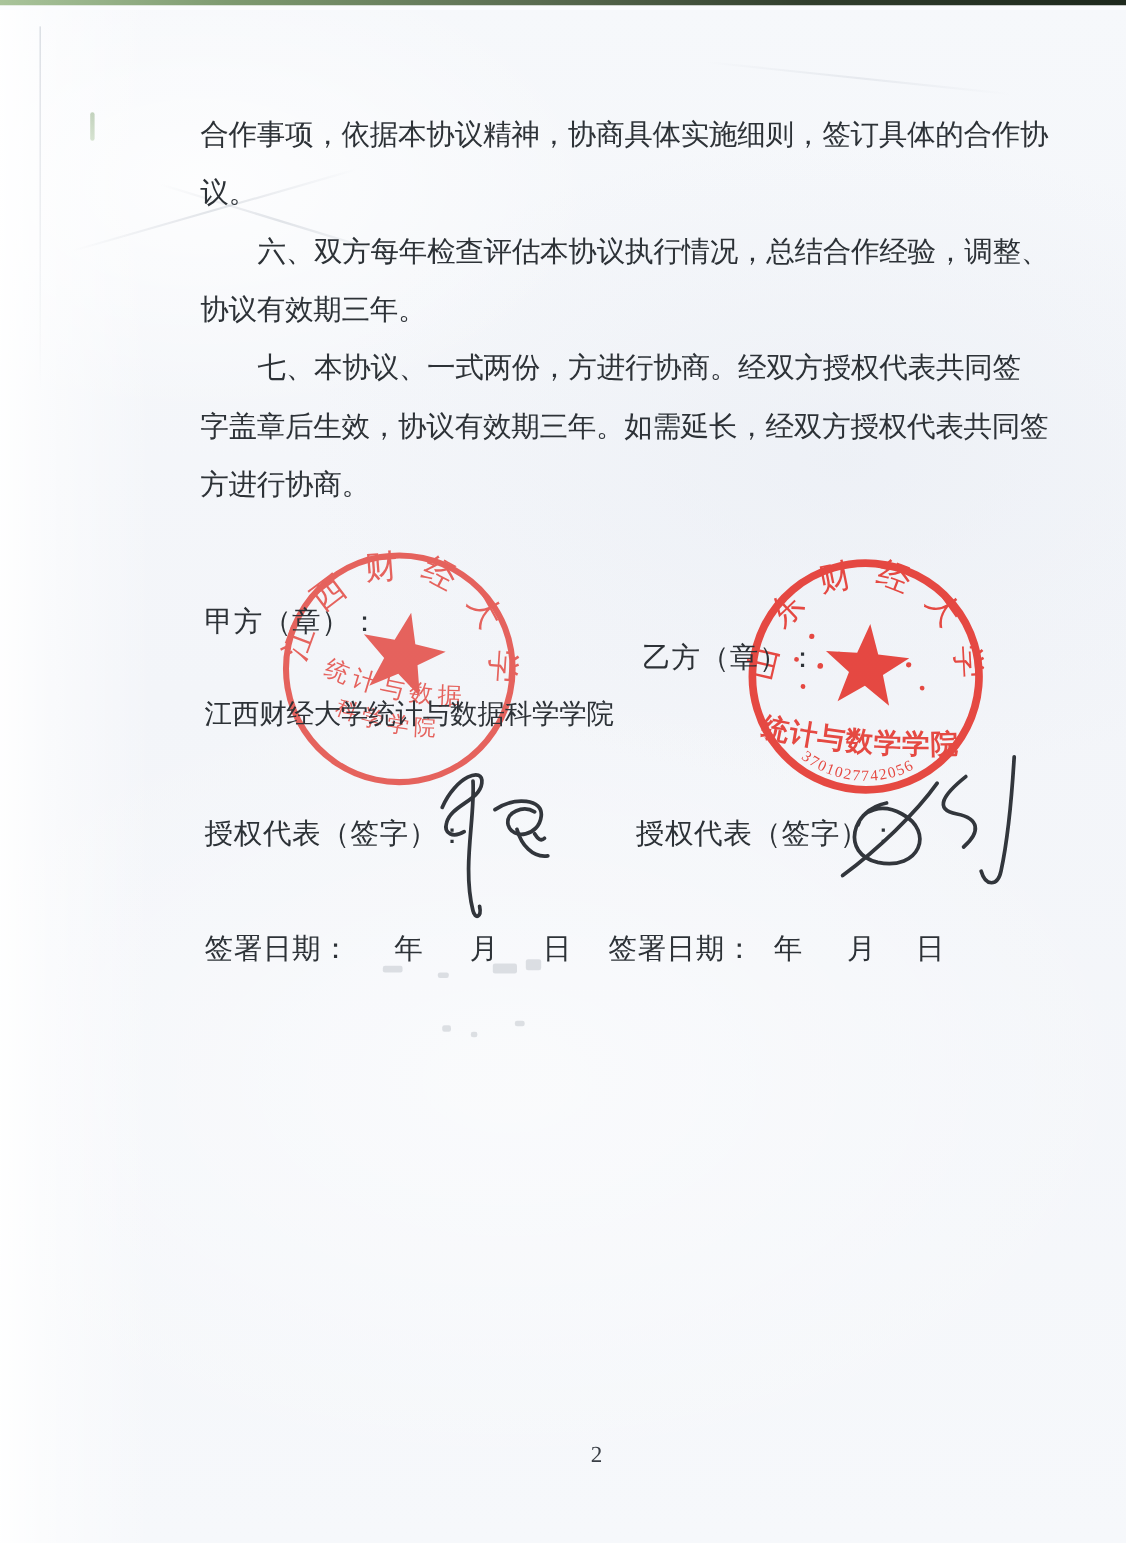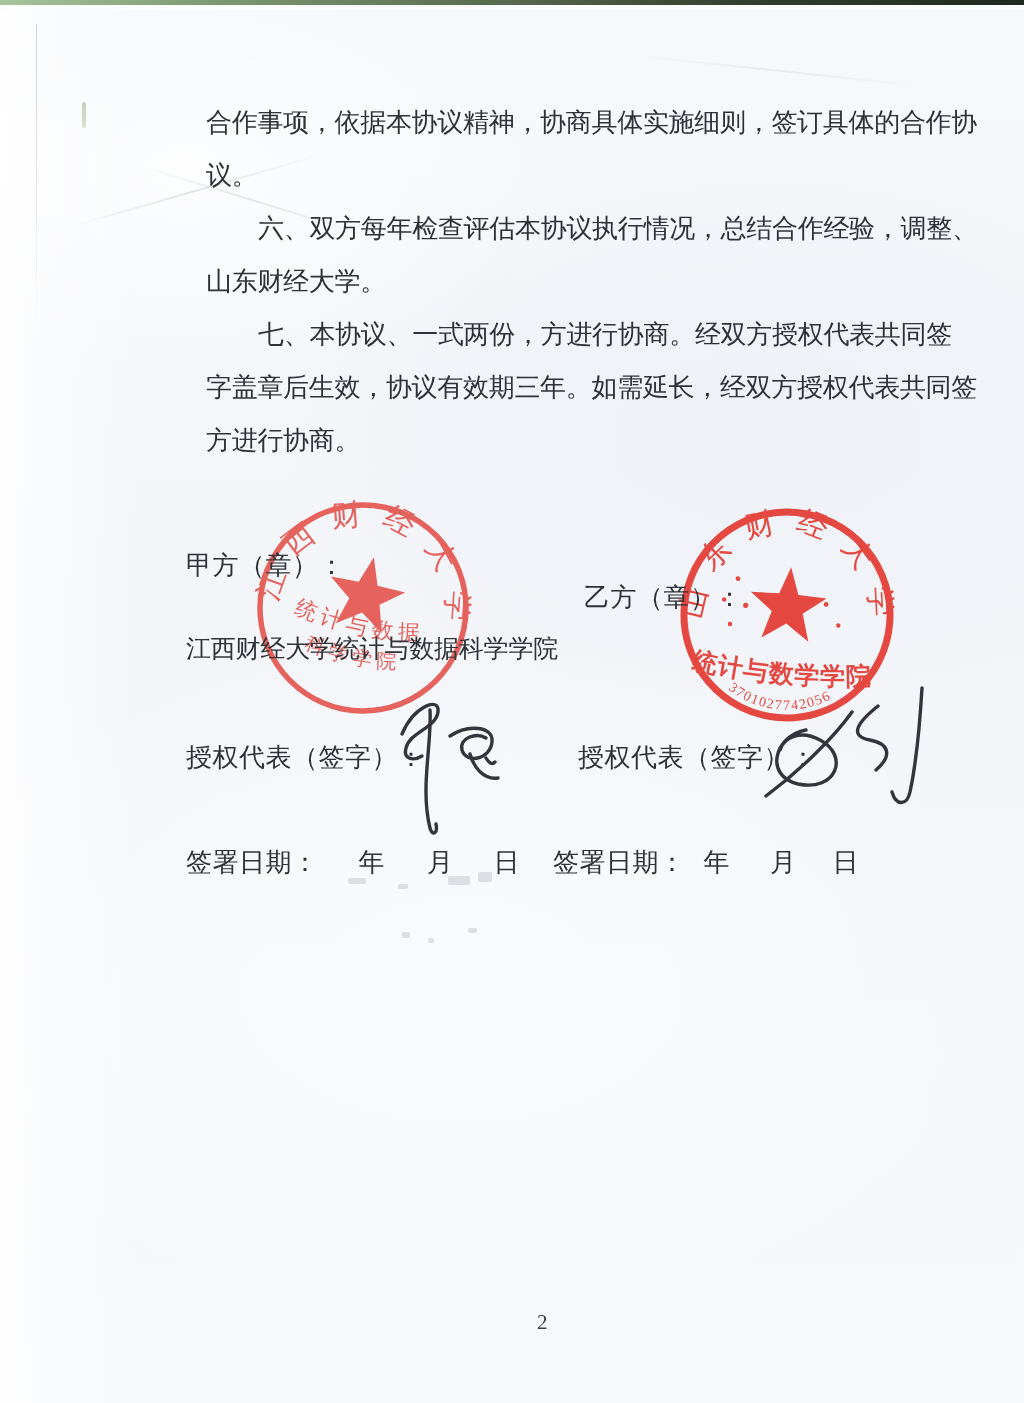--- a/index.html
+++ b/index.html
@@ -23,21 +23,21 @@
   .green-speck{position:absolute;left:82px;top:102px;width:4px;height:26px;opacity:.45;
     background:linear-gradient(180deg,#7b9e6d,#a9c49b);border-radius:2px;}
   .crease{position:absolute;height:2px;opacity:.3;
     background:linear-gradient(90deg,rgba(150,158,172,0),rgba(140,150,165,.8),rgba(150,158,172,0));}
   .crease.c1{left:60px;top:190px;width:270px;transform:rotate(-16deg);}
   .crease.c2{left:140px;top:200px;width:230px;transform:rotate(17deg);}
   .crease.c3{left:640px;top:70px;width:280px;transform:rotate(6deg);opacity:.18;}
 
   .bodytext{position:absolute;left:182px;top:96px;width:740px;font-size:26px;
     line-height:53px;letter-spacing:-0.3px;}
-  .bodytext .ln{white-space:nowrap;margin-left:24px;}
+  .bodytext .ln{white-space:nowrap;}
   .bodytext .indent{text-indent:52px;text-align:right;}
 
   .abs{position:absolute;white-space:nowrap;}
   .lbl{font-size:26px;letter-spacing:0.5px;}
   .nm{font-size:25px;letter-spacing:-0.2px;}
   .date-unit{display:inline-block;}
 
   .stamp{position:absolute;}
   .stamp svg text{font-family:"Liberation Serif","DejaVu Serif",serif;}
   .sig{position:absolute;}
@@ -58,21 +58,21 @@
   <div class="paper-fold"></div>
   <div class="green-speck"></div>
   <div class="crease c1"></div>
   <div class="crease c2"></div>
   <div class="crease c3"></div>
 
   <div class="bodytext">
     <div class="ln">合作事项，依据本协议精神，协商具体实施细则，签订具体的合作协</div>
     <div class="ln">议。</div>
     <div class="ln indent">六、双方每年检查评估本协议执行情况，总结合作经验，调整、</div>
-    <div class="ln">山东财经大学。</div>
+    <div class="ln">协议有效期三年。</div>
     <div class="ln indent">七、本协议、一式两份，方进行协商。经双方授权代表共同签</div>
     <div class="ln">字盖章后生效，协议有效期三年。如需延长，经双方授权代表共同签</div>
     <div class="ln">方进行协商。</div>
   </div>
 
   <div class="stamp" style="left:253px;top:498px;width:220px;height:220px;">
     <svg width="220" height="220" viewBox="0 0 220 220">
       <defs>
         <path id="arcA-univ" d="M 31 139 A 84 84 0 1 1 189 139"></path>
         <path id="arcA-d1" d="M 40 128 Q 110 144 180 128"></path>

